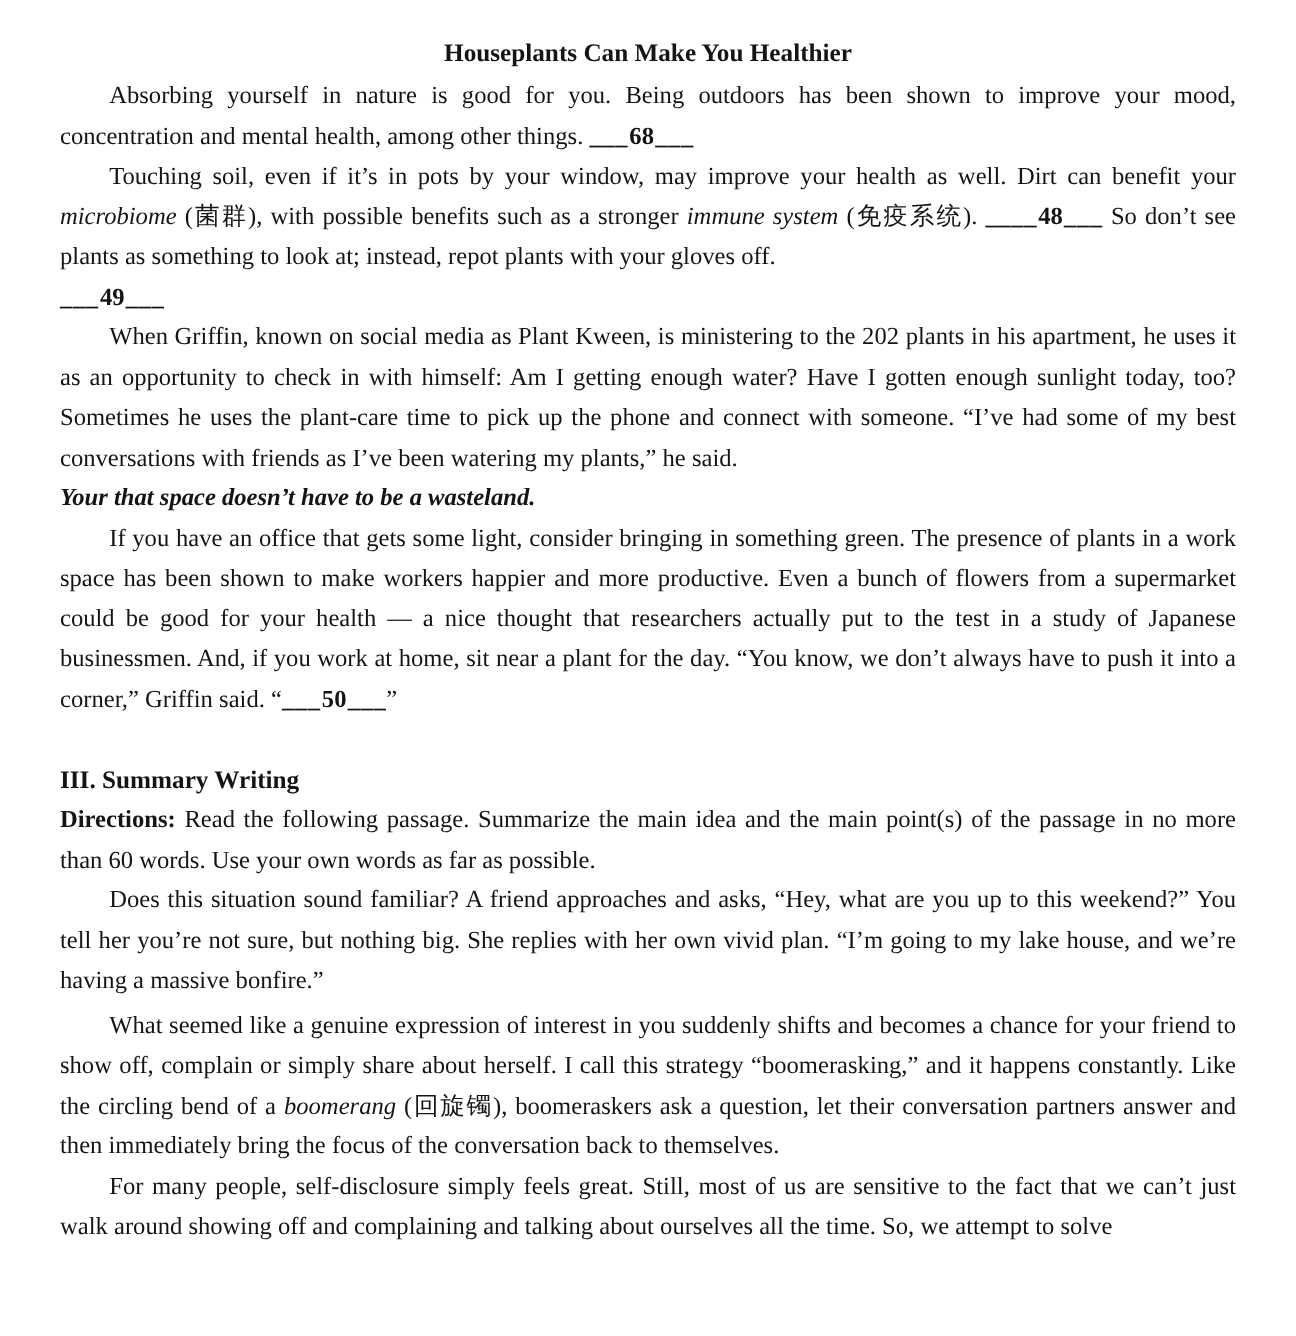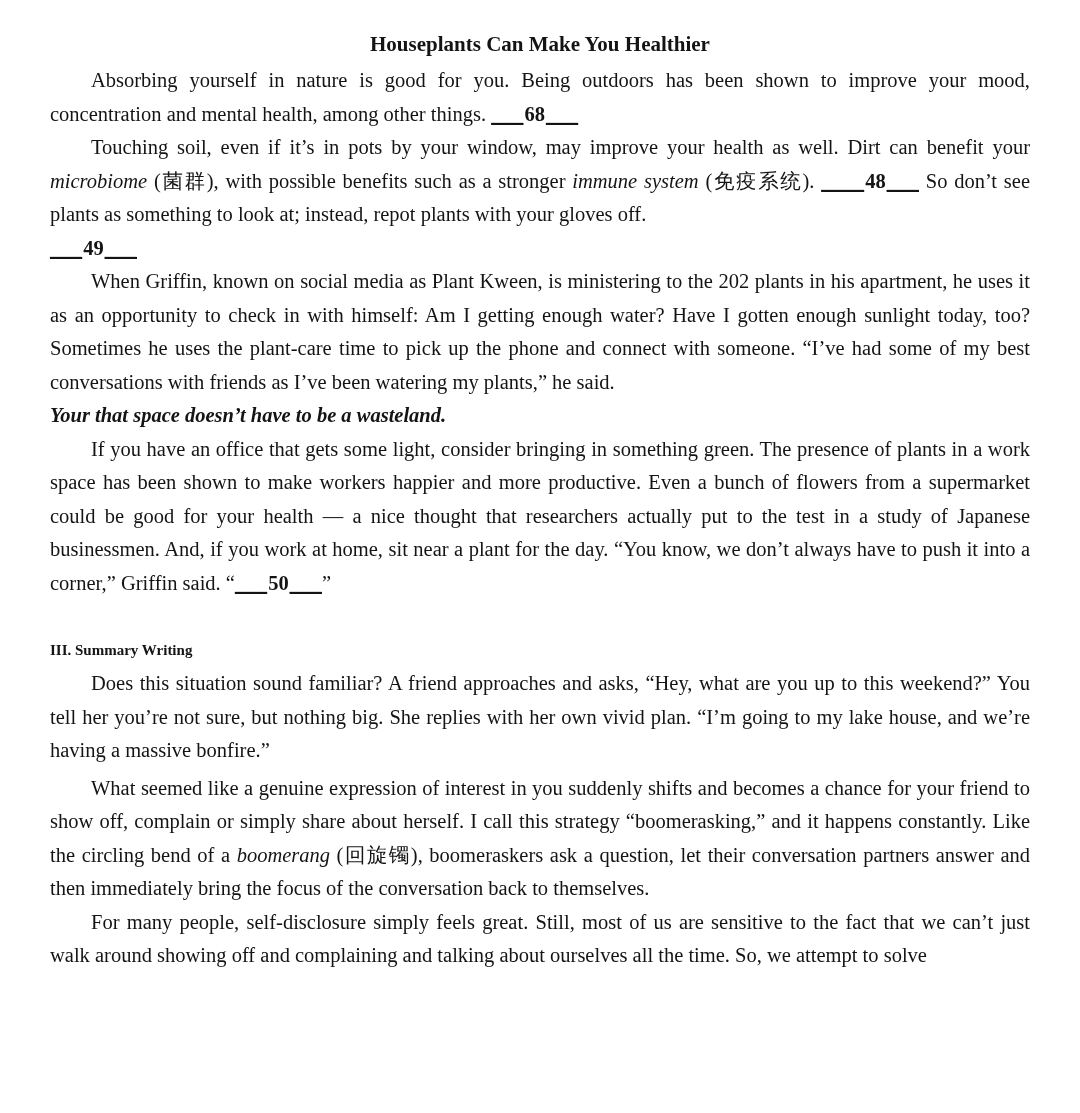--- a/index.html
+++ b/index.html
@@ -30,28 +30,28 @@
     margin-bottom: 6px;
   }
   .indent { text-indent: 2em; }
   .subhead {
     font-weight: bold;
     font-style: italic;
     text-align: left;
   }
   .section-heading {
     font-weight: bold;
-    font-size: 15px;
+    font-size: 21px;
     line-height: 33.5px;
     text-align: left;
     margin-top: 33.5px;
   }
   .title2 { margin-top: 13px; margin-bottom: 0; line-height: 33.5px; }
   .blank { white-space: nowrap; font-weight: bold; }
-  .blank .u { font-weight: bold; letter-spacing: 0.5px; text-decoration: underline; }
+  .blank .u { font-weight: bold; letter-spacing: 0.5px; }
   .blank b { font-weight: bold; padding: 0 1px; }
   .p6 { margin-top: 4px; }
 </style>
 </head>
 <body>
 
 <div class="page">
 
   <h2 class="center-title">Houseplants Can Make You Healthier</h2>
 
@@ -63,20 +63,21 @@
   <p><span class="blank"><span class="u">___</span><b>49</b><span class="u">___</span></span></p>
 
   <p class="indent"><span>When Griffin, known on social media as Plant Kween, is ministering to the 202 plants in his apartment, he uses it as an opportunity to check in with himself: Am I getting enough water? Have I gotten enough sunlight today, too? Sometimes he uses the plant-care time to pick up the phone and connect with someone. “I’ve had some of my best conversations with friends as I’ve been watering my plants,” he said.</span></p>
 
   <p class="subhead">Your that space doesn’t have to be a wasteland.</p>
 
   <p class="indent"><span>If you have an office that gets some light, consider bringing in something green. The presence of plants in a work space has been shown to make workers happier and more productive. Even a bunch of flowers from a supermarket could be good for your health — a nice thought that researchers actually put to the test in a study of Japanese businessmen. And, if you work at home, sit near a plant for the day. “You know, we don’t always have to push it into a corner,” Griffin said. “</span><span class="blank"><span class="u">___</span><b>50</b><span class="u">___</span></span><span>”</span></p>
 
   <h3 class="section-heading">III. Summary Writing</h3>
 
+  <p><span style="font-weight: bold;">Directions:</span><span> Read the following passage. Summarize the main idea and the main point(s) of the passage in no more than 60 words. Use your own words as far as possible.</span></p>
 
 
   <p class="indent"><span>Does this situation sound familiar? A friend approaches and asks, “Hey, what are you up to this weekend?” You tell her you’re not sure, but nothing big. She replies with her own vivid plan. “I’m going to my lake house, and we’re having a massive bonfire.”</span></p>
 
   <p class="indent p6"><span>What seemed like a genuine expression of interest in you suddenly shifts and becomes a chance for your friend to show off, complain or simply share about herself. I call this strategy “boomerasking,” and it happens constantly. Like the circling bend of a </span><span style="font-style: italic;">boomerang</span><span> (回旋镯), boomeraskers ask a question, let their conversation partners answer and then immediately bring the focus of the conversation back to themselves.</span></p>
 
   <p class="indent"><span>For many people, self-disclosure simply feels great. Still, most of us are sensitive to the fact that we can’t just walk around showing off and complaining and talking about ourselves all the time. So, we attempt to solve</span></p>
 
 </div>
 

